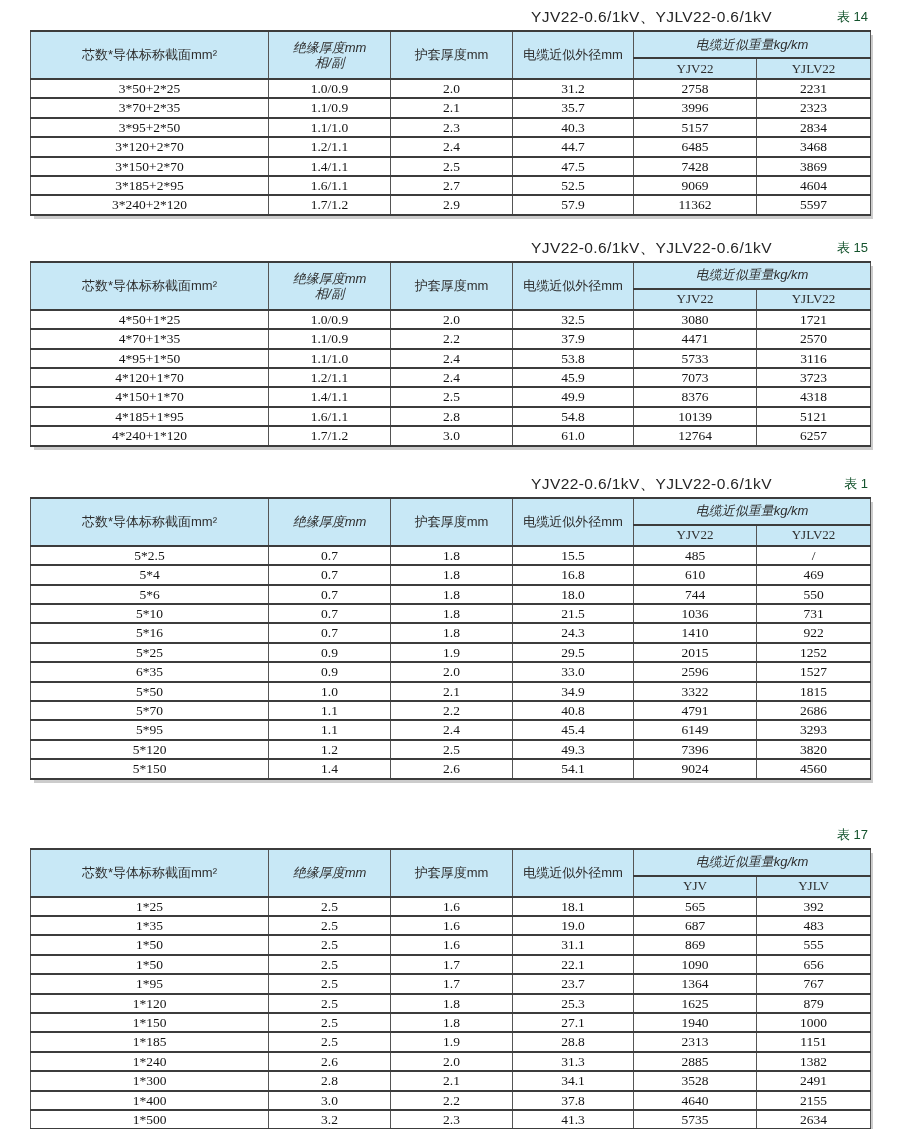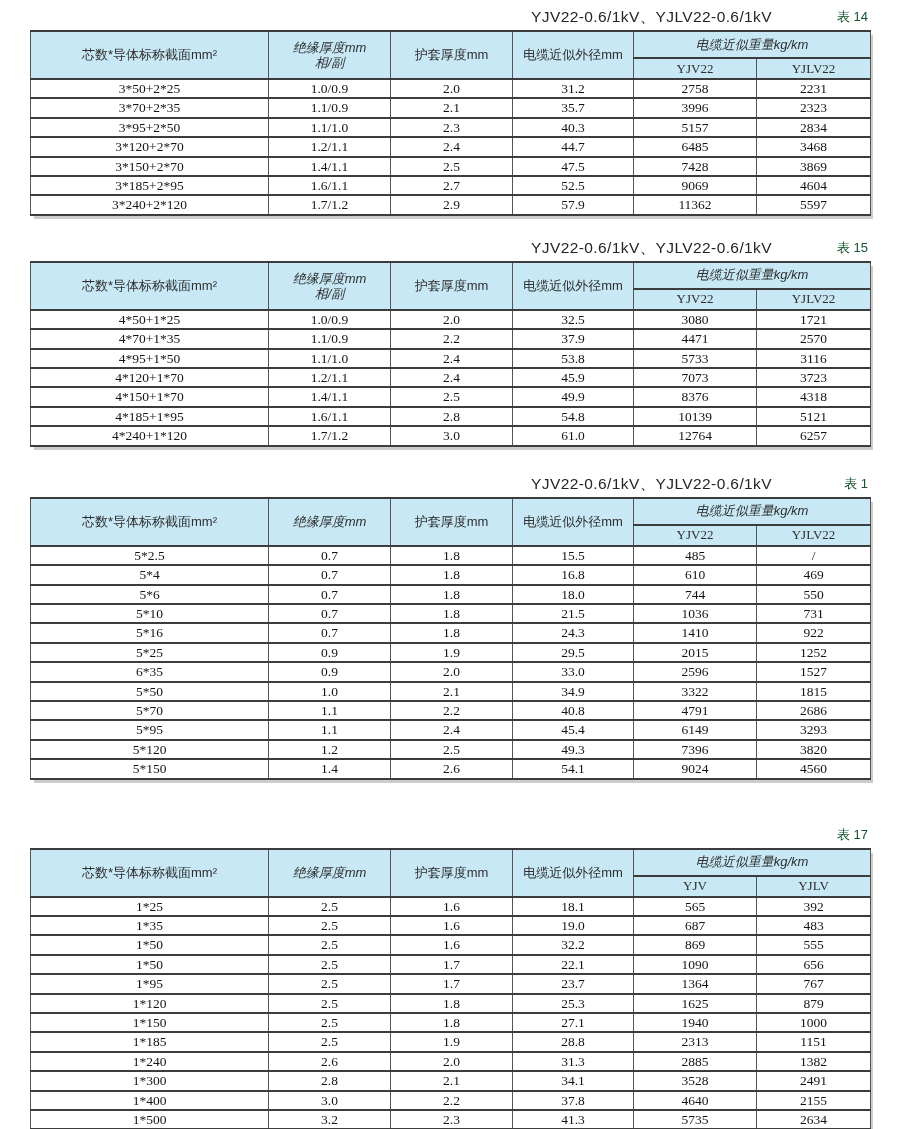--- a/index.html
+++ b/index.html
@@ -421,21 +421,21 @@
             <td>2.5</td>
             <td>1.6</td>
             <td>19.0</td>
             <td>687</td>
             <td>483</td>
           </tr>
           <tr>
             <td>1*50</td>
             <td>2.5</td>
             <td>1.6</td>
-            <td>32.2</td>
+            <td>31.1</td>
             <td>869</td>
             <td>555</td>
           </tr>
           <tr>
             <td>1*50</td>
             <td>2.5</td>
             <td>1.7</td>
             <td>22.1</td>
             <td>1090</td>
             <td>656</td>

